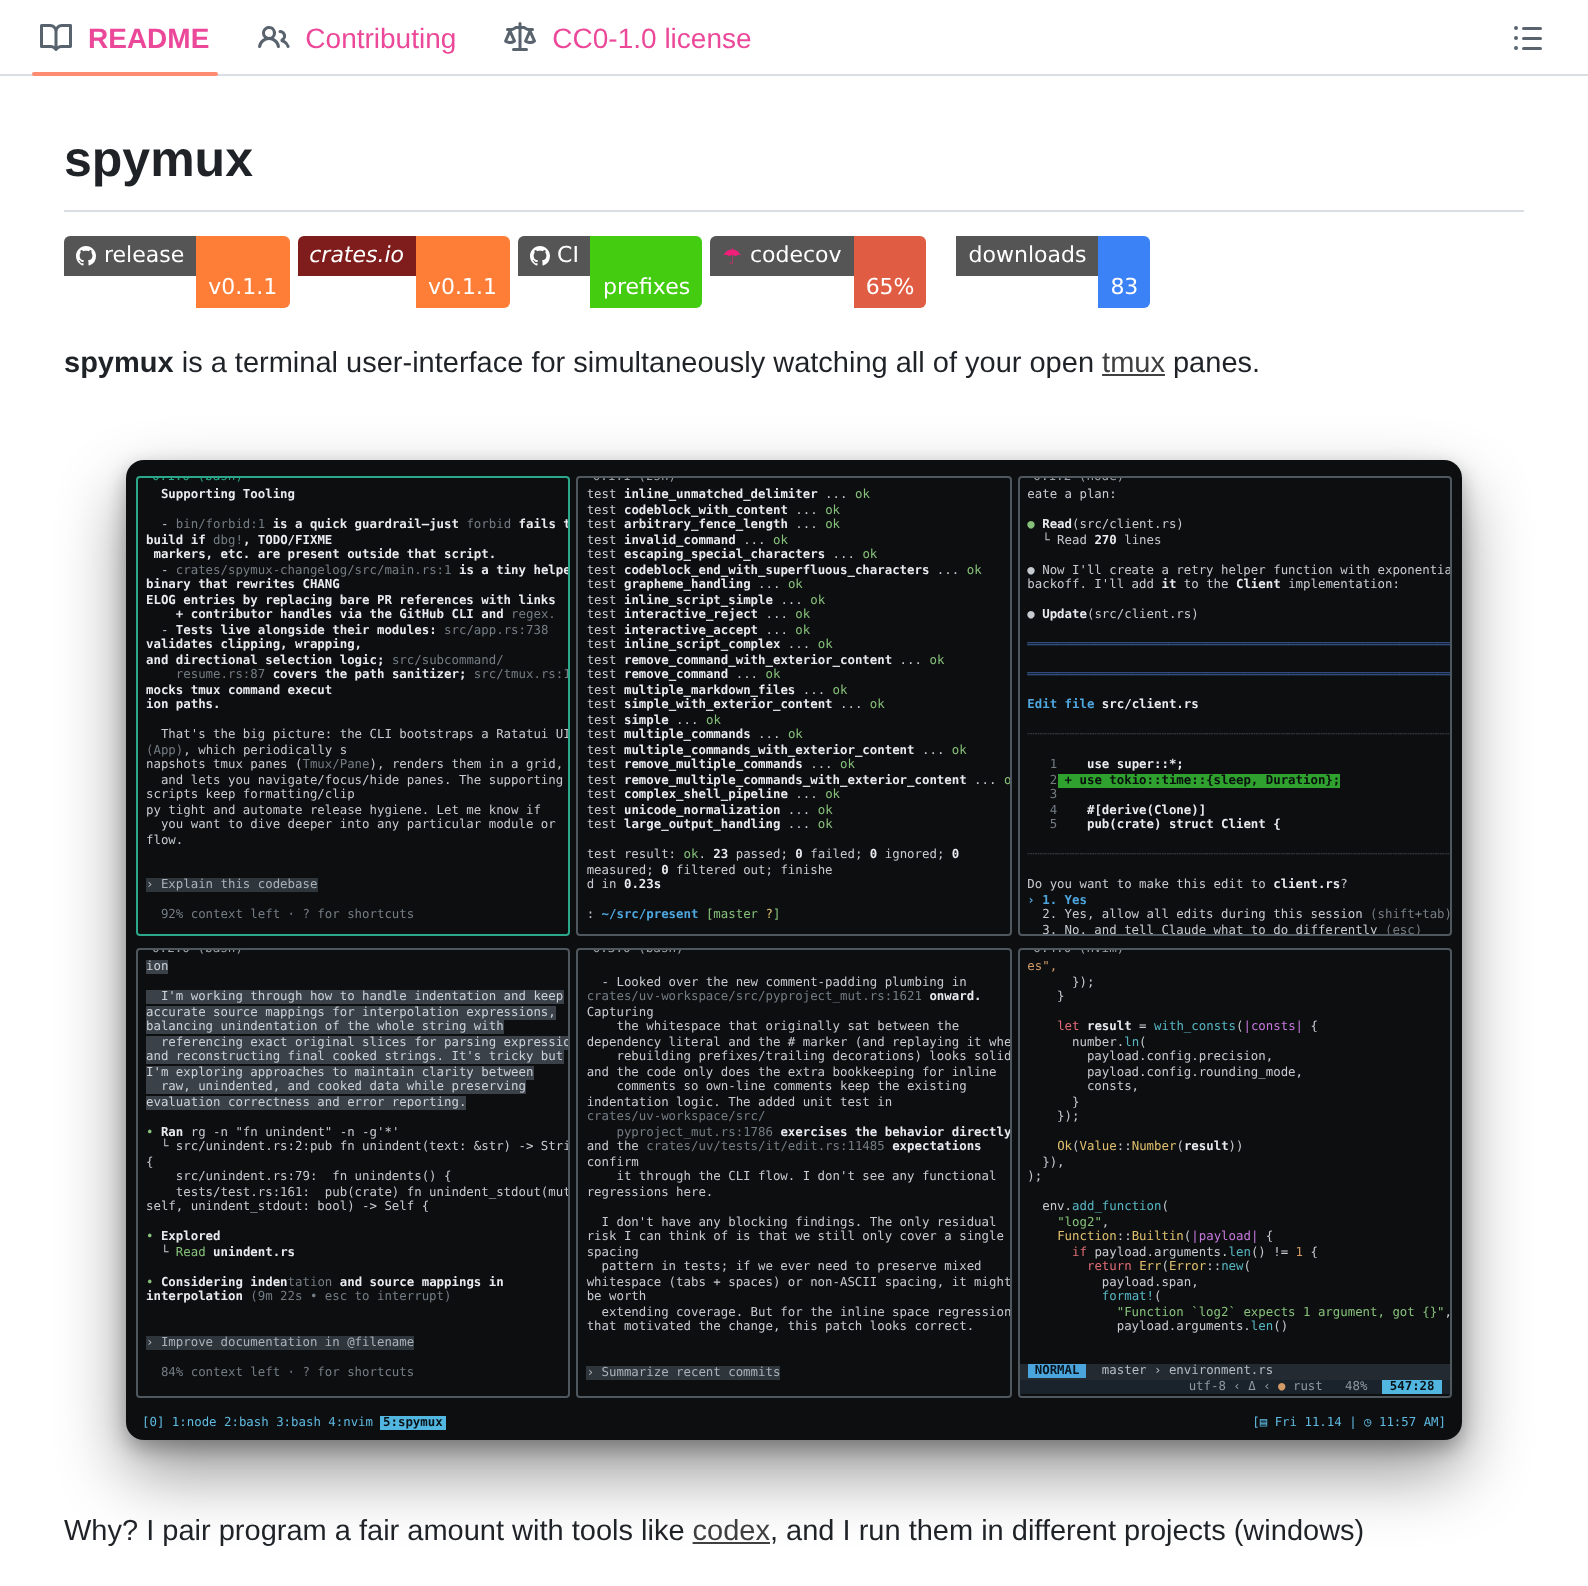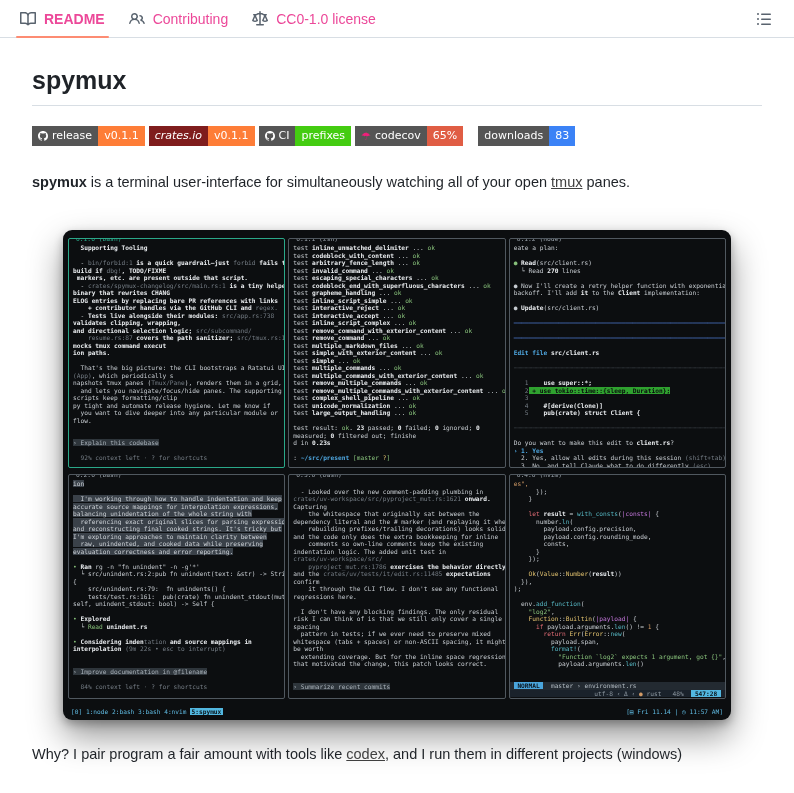--- a/index.html
+++ b/index.html
@@ -14,24 +14,24 @@
 .tab.active::after{content:"";position:absolute;left:8px;right:8px;bottom:-1px;height:2px;
   background:#fd8c73;border-radius:2px}
 .tabbar-spacer{flex:1}
 .outline-btn{display:flex;align-items:center;justify-content:center;width:28px;height:28px;
   border-radius:6px;cursor:pointer}
 .outline-btn svg{fill:#59636e}
 
 .content{padding:6px 32px 0}
 h1{font-size:25px;font-weight:700;padding:22px 0 10px;border-bottom:1px solid #d8dee4;margin-bottom:12px}
 .badges{display:flex;gap:4px;flex-wrap:wrap;margin:8px 0 0}
-.badge{display:inline-flex;align-items:center;font-size:11px;color:#fff;border-radius:3px;
+.badge{display:inline-flex;align-items:flex-start;font-size:11px;color:#fff;border-radius:3px;
   overflow:hidden;height:36px;line-height:20px;cursor:pointer;font-family:"DejaVu Sans",sans-serif}
 .badge-left{background:#555;padding:0 6px;display:inline-flex;align-items:center;gap:4px}
-.badge-right{padding:0 6px;font-weight:400}
+.badge-right{padding:16px 6px;font-weight:400}
 .umb{color:#f01f7a;font-size:11px;line-height:1}
 p.copy{font-size:14.5px;margin-top:20px;color:#1f2328}
 p.copy a{color:#404040;text-decoration:underline;cursor:pointer}
 
 .term-wrap{margin:40px auto 0;width:668px}
 .term{background:#0c0e10;border-radius:9px;padding:5px 5px 2px;height:490px;display:flex;flex-direction:column;
   box-shadow:0 16px 34px rgba(0,0,0,.42),0 4px 10px rgba(0,0,0,.28)}
 .grid{display:grid;grid-template-columns:1fr 1fr 1fr;grid-template-rows:233px 228px;gap:3px}
 .pane{position:relative;border:1px solid #50585f;border-radius:2px;margin-top:3px;background:#0c0e10;overflow:hidden}
 .pane.active{border-color:#2aa889}
@@ -57,21 +57,21 @@
 .s-gl{background:#2fa12f;color:#0a0c0d;font-weight:700}
 .s-inv{background:#52b7e0;color:#0b1217;font-weight:700}
 .s-nm{background:#4aa5dc;color:#0a141d;font-weight:700}
 .s-sl{color:#b3bcc3}
 .s-sld{color:#8d98a1}
 .s-sep{color:#3d5f9e}
 .s-dot{color:#3f464d}
 .tmuxbar{display:flex;justify-content:space-between;align-items:center;margin-top:auto;padding:2px 3px 1px;
   font:6.2px/10px "DejaVu Sans Mono","DejaVu Sans",monospace;color:#5fb9e0}
 .tmux-active{background:#52b7e0;color:#0b1217;font-weight:700;padding:0 2px;margin-left:3px}
-p.outro{margin-top:26px}
+p.outro{margin-top:38px}
 </style>
 </head>
 <body>
 
 <div class="tabbar">
   <div class="tab active">
     <svg viewBox="0 0 16 16" width="16" height="16">
         <path d="M0 1.75A.75.75 0 0 1 .75 1h4.253c1.227 0 2.317.59 3 1.501A3.743 3.743 0 0 1 11.006 1h4.245a.75.75 0 0 1 .75.75v10.5a.75.75 0 0 1-.75.75h-4.507a2.25 2.25 0 0 0-1.591.659l-.622.621a.75.75 0 0 1-1.06 0l-.622-.621A2.25 2.25 0 0 0 5.258 13H.75a.75.75 0 0 1-.75-.75Zm7.251 10.324.004-5.073-.002-2.253A2.25 2.25 0 0 0 5.003 2.5H1.5v9h3.757a3.75 3.75 0 0 1 1.994.574ZM8.755 4.75l-.004 7.322a3.752 3.752 0 0 1 1.992-.572H14.5v-9h-3.495a2.25 2.25 0 0 0-2.25 2.25Z"></path>
       </svg>
     <span>README</span>

